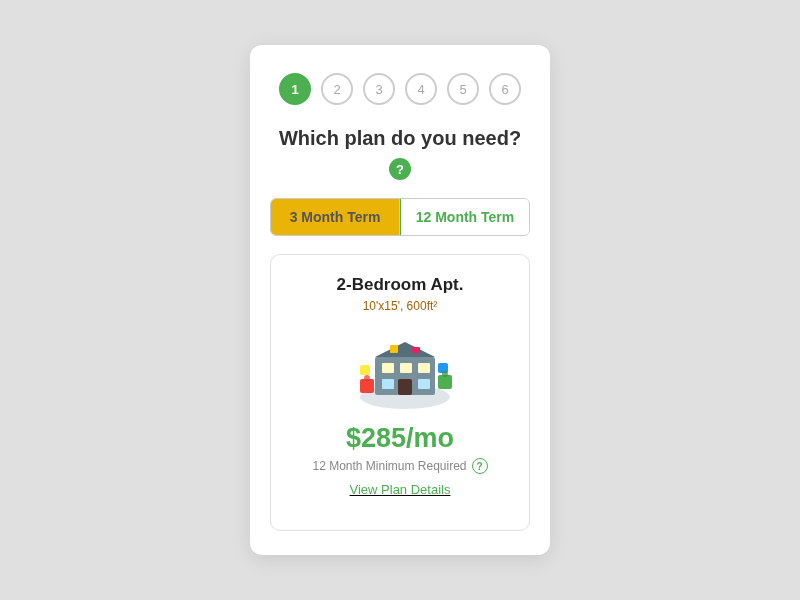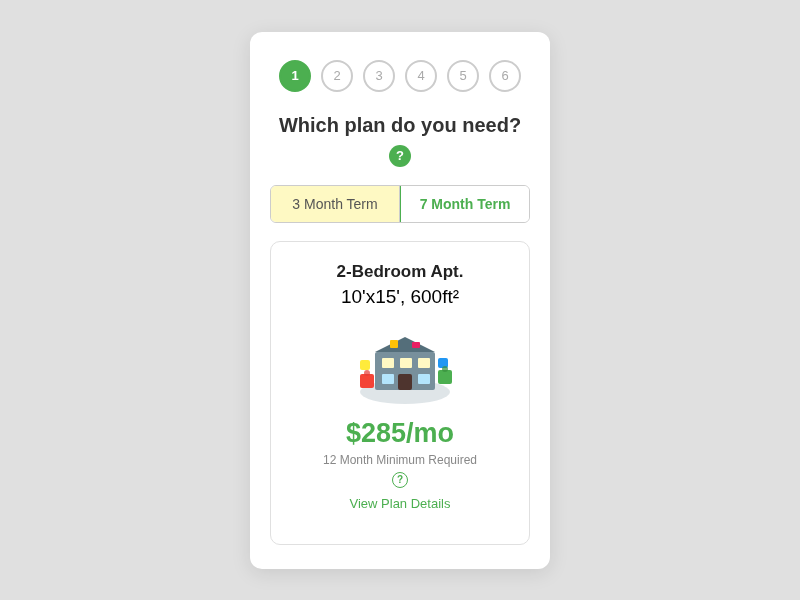--- a/index.html
+++ b/index.html
@@ -75,24 +75,24 @@
       border: 1.5px solid #ccc;
       border-radius: 6px;
       overflow: hidden;
       margin-bottom: 18px;
     }
     .term-btn {
       flex: 1;
       padding: 10px 0;
       text-align: center;
       font-size: 14px;
-      font-weight: 400;
+      font-weight: 700;
       cursor: pointer;
       color: #555;
-      background: #fef9c3;
+      background: #eab308;
       border: none;
       outline: none;
     }
     .term-btn.selected {
       background: #fff;
       color: #4caf50;
       border-left: 1.5px solid #4caf50;
       border-right: none;
       font-weight: 600;
     }
@@ -105,22 +105,22 @@
       padding: 20px 4px 18px;
       text-align: center;
     }
     .plan-name {
       font-size: 17px;
       font-weight: 700;
       color: #222;
       margin-bottom: 4px;
     }
     .plan-size {
-      font-size: 19px;
-      color: #000000;
+      font-size: 12px;
+      color: #a16207;
       margin-bottom: 14px;
     }
     .plan-illustration {
       width: 100px;
       height: 80px;
       margin: 0 auto 16px;
       position: relative;
     }
     .price {
       font-size: 27px;
@@ -129,21 +129,20 @@
       margin-bottom: 4px;
     }
     .min-required {
       display: flex;
       align-items: center;
       justify-content: center;
       gap: 5px;
       font-size: 12px;
       color: #888;
       margin-bottom: 6px;
-      flex-direction: column;
     }
     .min-help {
       width: 16px;
       height: 16px;
       border-radius: 50%;
       border: 1.5px solid #4caf50;
       color: #4caf50;
       font-size: 10px;
       font-weight: 700;
       display: flex;
@@ -186,21 +185,21 @@
     <div class="step">6</div>
   </div>
 
   <div class="question-row">
     <span class="question-title">Which plan do you need?</span>
     <div class="help-icon">?</div>
   </div>
 
   <div class="term-toggle">
     <button class="term-btn">3 Month Term</button>
-    <button class="term-btn selected">7 Month Term</button>
+    <button class="term-btn selected">12 Month Term</button>
   </div>
 
   <div class="plan-card">
     <div class="plan-name">2-Bedroom Apt.</div>
     <div class="plan-size">10'x15', 600ft²</div>
 
     <div class="plan-illustration">
       <svg width="110" height="85" viewBox="0 0 110 85" xmlns="http://www.w3.org/2000/svg">
 
         <ellipse cx="55" cy="70" rx="45" ry="12" fill="#b0bec5" opacity="0.4"></ellipse>
@@ -231,19 +230,19 @@
       </svg>
     </div>
 
     <div class="price">$285/mo</div>
 
     <div class="min-required">
       <span>12 Month Minimum Required</span>
       <div class="min-help">?</div>
     </div>
 
-    <div style="margin-bottom:14px;">
+    <div style="margin-bottom:14px;text-decoration:underline;">
       <a class="view-details">View Plan Details</a>
     </div>
 
   </div>
 
 </div>
 
 </body></html>

